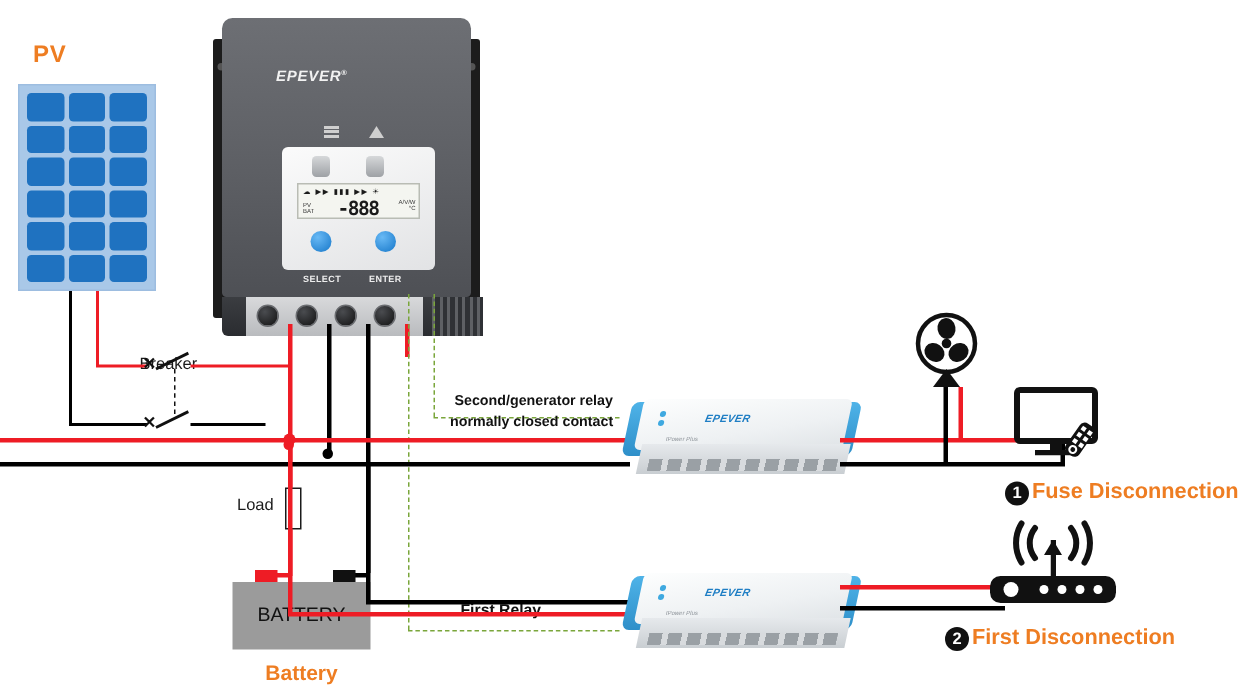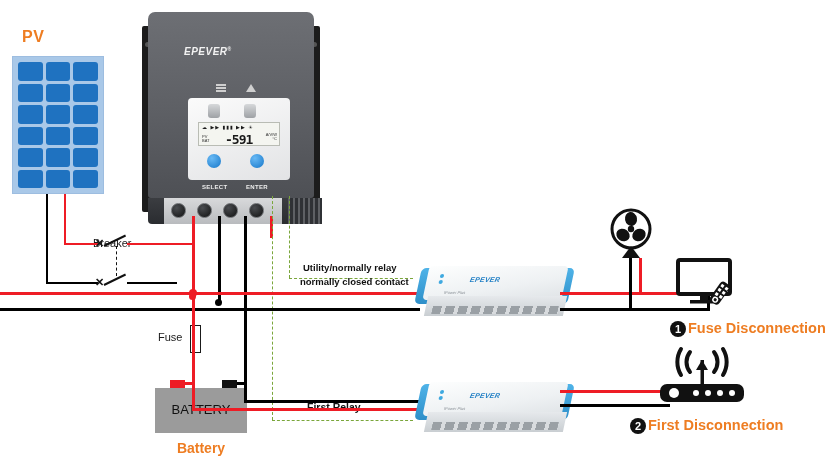--- a/index.html
+++ b/index.html
@@ -172,21 +172,21 @@
       </div>
       <div class="ctl-mini-icon" id="ctl-icon-grid"></div>
       <div class="ctl-mini-icon" id="ctl-icon-warn"></div>
 
       <div id="ctl-face">
         <div class="ctl-knob k1"></div>
         <div class="ctl-knob k2"></div>
         <div id="lcd">
           <div class="row1">☁ ▶▶  ▮▮▮  ▶▶ ☀</div>
           <div class="uleft">PV<br>BAT</div>
-          <div class="digits">-591</div>
+          <div class="digits">-888</div>
           <div class="uright">A/V/W<br>°C</div>
         </div>
         <div class="ctl-btn b1"></div>
         <div class="ctl-btn b2"></div>
       </div>
       <div class="ctl-btn-label" id="lbl-select">SELECT</div>
       <div class="ctl-btn-label" id="lbl-enter">ENTER</div>
     </div>
     <div id="ctl-base">
       <div id="ctl-term-strip">
@@ -204,35 +204,35 @@
   <div class="wire w-blk" style="left:244px;top:216px;width:2.5px;height:166px;"></div>
   <div class="wire w-red" style="left:270px;top:216px;width:2.5px;height:22px;"></div>
   <div class="wire w-red" style="left:192px;top:296px;width:2.5px;height:30px;"></div>
   <div class="wire w-red" style="left:192px;top:352px;width:2.5px;height:32px;"></div>
   <div class="wire w-red" style="left:176px;top:382px;width:18px;height:2.5px;"></div>
   <div class="wire w-blk" style="left:228px;top:382px;width:18px;height:2.5px;"></div>
 
   <div class="abs" style="left:189px;top:293px;width:7px;height:7px;border-radius:50%;background:#ee1c25;"></div>
   <div class="abs" style="left:215px;top:299px;width:7px;height:7px;border-radius:50%;background:#000;"></div>
 
-  <div class="lbl" id="fuse-label">Fuse</div>
+  <div class="lbl" id="fuse-label">Load</div>
   <div class="abs" id="fuse-box"></div>
 
   <div class="bat-term" id="bat-pos"></div>
   <div class="bat-term" id="bat-neg"></div>
   <div class="abs" id="battery-box"></div>
   <div class="lbl" id="battery-text">BATTERY</div>
   <div class="lbl" id="battery-caption">Battery</div>
 
   <div class="grn-v" style="left:272px;top:196px;height:224px;"></div>
   <div class="grn-v" style="left:289px;top:196px;height:82px;"></div>
   <div class="grn-h" style="left:289px;top:278px;width:124px;"></div>
   <div class="grn-h" style="left:272px;top:420px;width:141px;"></div>
 
-  <div class="lbl" id="relay-l1">Utility/normally relay</div>
+  <div class="lbl" id="relay-l1">Second/generator relay</div>
   <div class="lbl" id="relay-l2">normally closed contact</div>
   <div class="lbl" id="load-relay-label">First Relay</div>
 
   <div class="wire w-red" style="left:0px;top:292px;width:420px;height:2.5px;"></div>
   <div class="wire w-blk" style="left:0px;top:308px;width:420px;height:2.5px;"></div>
   <div class="abs" style="left:189px;top:289px;width:8px;height:8px;border-radius:50%;background:#ee1c25;"></div>
 
   <div class="wire w-red" style="left:192px;top:292px;width:2.5px;height:0px;"></div>
   <div class="wire w-blk" style="left:244px;top:308px;width:2.5px;height:94px;"></div>
   <div class="wire w-blk" style="left:244px;top:400px;width:176px;height:2.5px;"></div>

